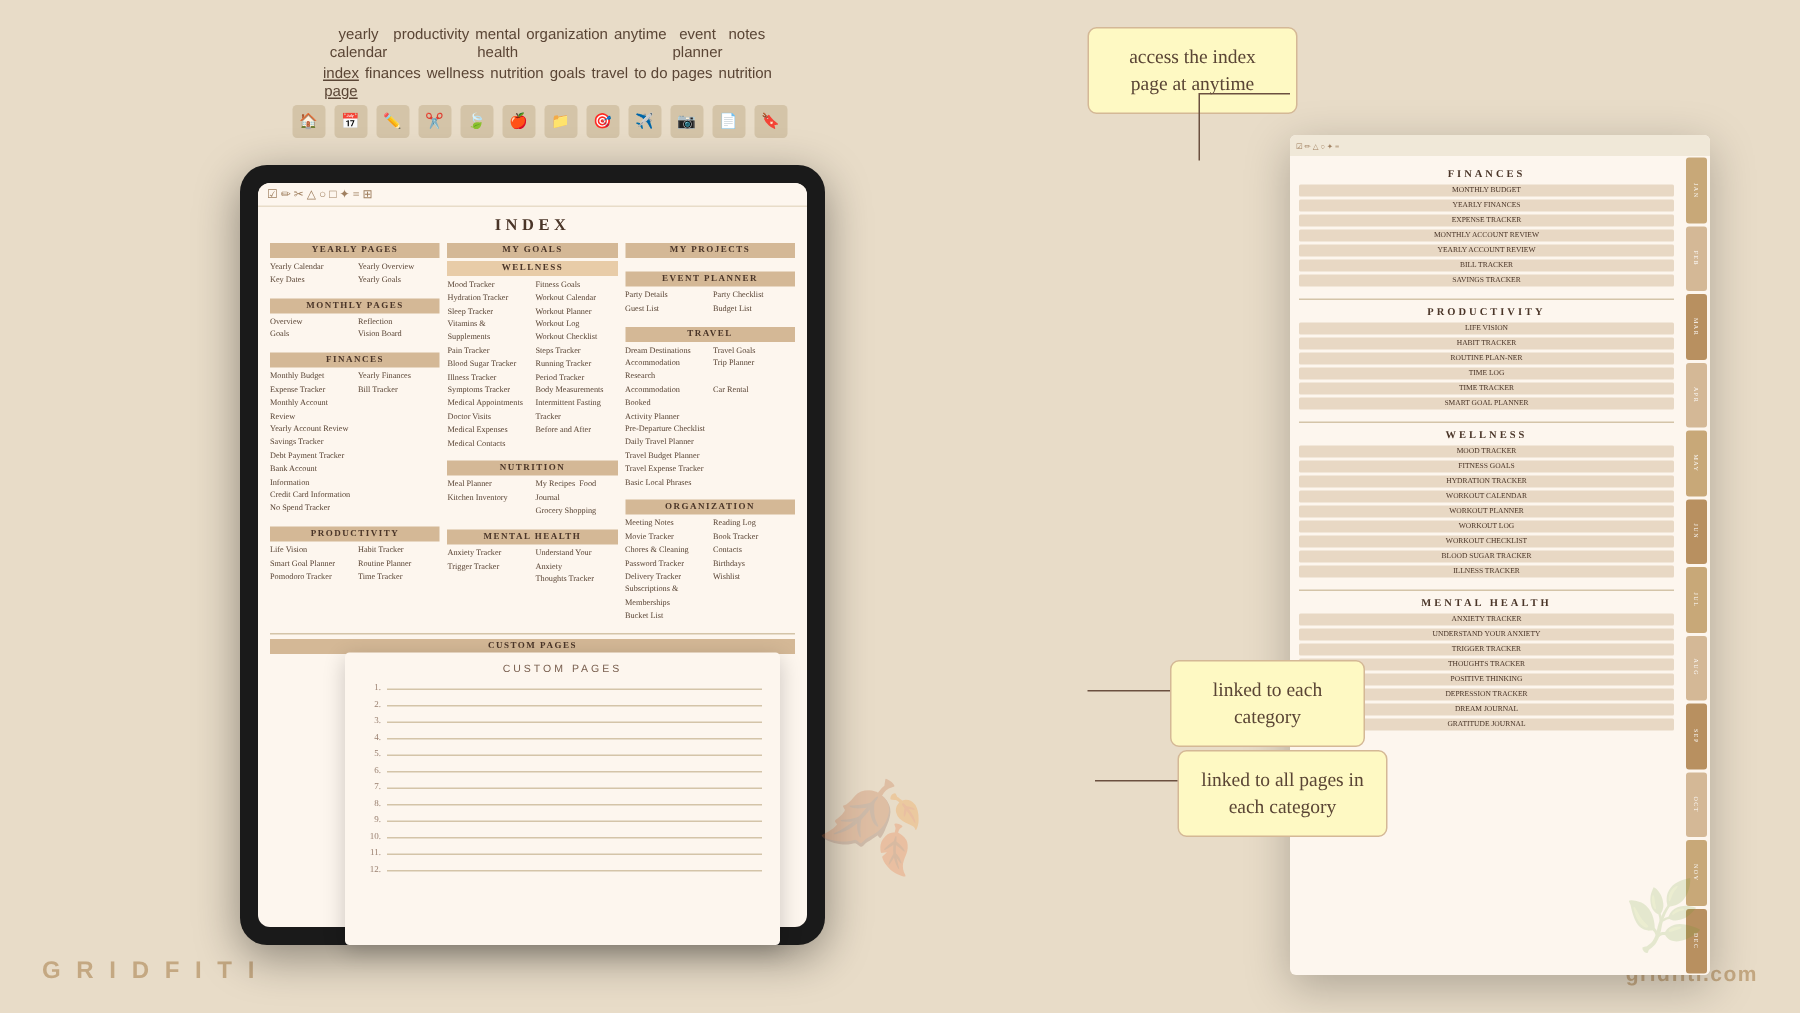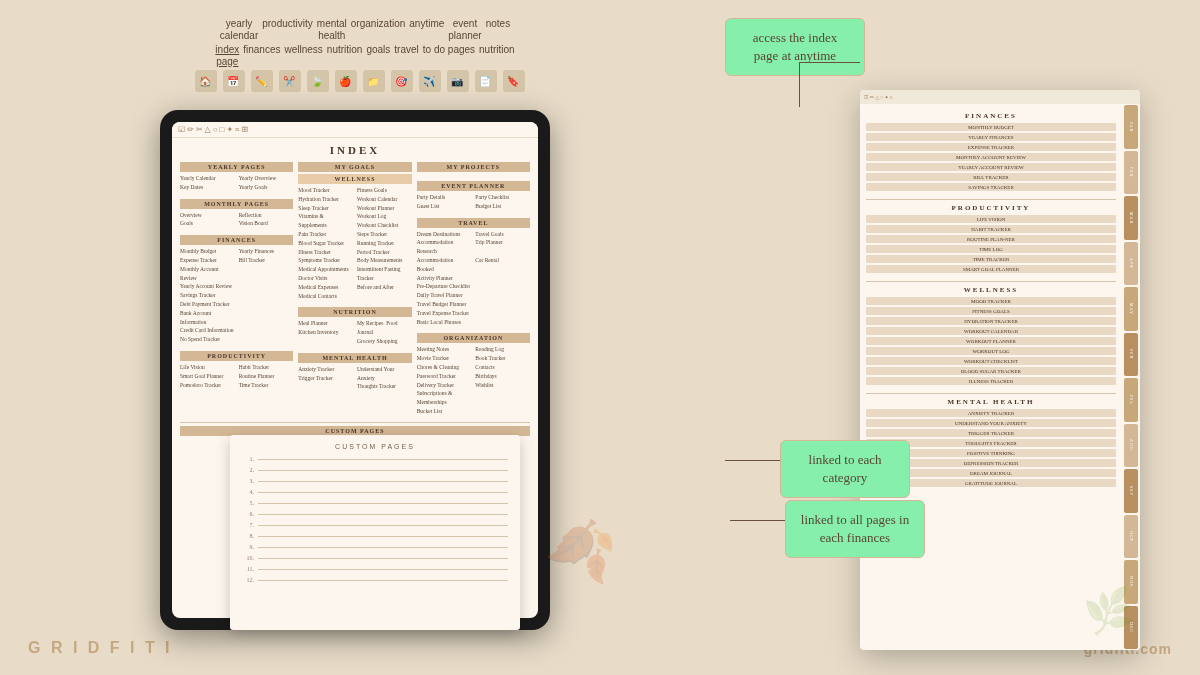--- a/index.html
+++ b/index.html
@@ -30,21 +30,21 @@
       font-size: 14px;
       font-weight: 600;
       letter-spacing: 1px;
       color: #c4a882;
       font-family: 'Arial', sans-serif;
     }
 
     
     .callout {
       position: absolute;
-      background: #86efac;
+      background: #fef9c3;
       border: 1px solid #d4b896;
       border-radius: 6px;
       padding: 10px 14px;
       font-size: 13px;
       color: #5a4535;
       text-align: center;
       line-height: 1.4;
       font-family: 'Georgia', serif;
     }
 
@@ -548,19 +548,19 @@
 
 <div style="position:absolute;top:62px;right:340px;width:60px;height:1px;background:#6b5040;"></div>
 <div style="position:absolute;top:62px;right:400px;width:1px;height:45px;background:#6b5040;"></div>
 
 <div class="callout" style="top:440px;right:290px;width:130px;">
   <span>linked to each category</span>
 </div>
 <div style="position:absolute;top:460px;right:420px;width:55px;height:1px;background:#6b5040;"></div>
 
 <div class="callout" style="top:500px;right:275px;width:140px;">
-  <span>linked to all pages in each finances</span>
+  <span>linked to all pages in each category</span>
 </div>
 <div style="position:absolute;top:520px;right:415px;width:55px;height:1px;background:#6b5040;"></div>
 
 <div style="position:absolute;bottom:95px;left:548px;font-size:55px;color:rgba(80,60,40,0.25);transform:rotate(15deg);z-index:6;">🍂</div>
 
 <div style="position:absolute;bottom:40px;right:65px;font-size:40px;color:rgba(150,130,100,0.15);transform:rotate(-10deg);">🌿</div>
 
 </body></html>

